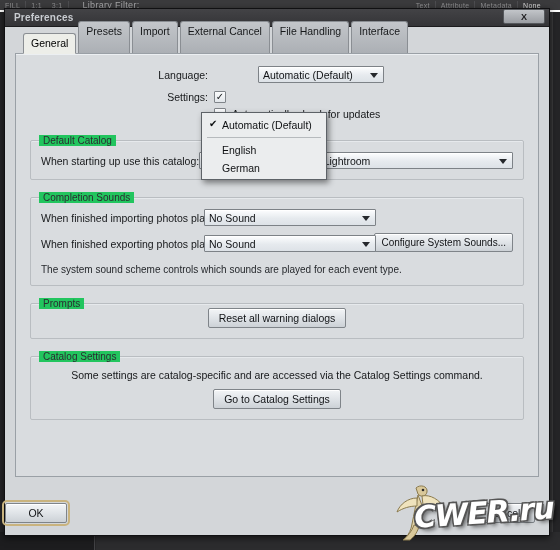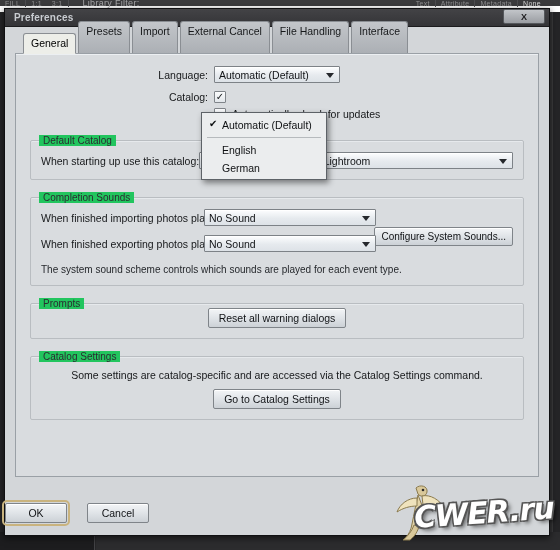--- a/index.html
+++ b/index.html
@@ -11,21 +11,21 @@
   }
 
   body { background: #2b2b2d; position: relative; }
 
   
   #app-bg { position: absolute; inset: 0; background: #2e2e30; }
 
   #lr-topbar {
     position: absolute; left: 0; top: 0; width: 560px; height: 12px;
     background: #3b3b3d;
-    border-bottom: 6px solid #ffffff;
+    border-bottom: 2px solid #ffffff;
     display: flex; align-items: center; justify-content: center;
   }
   #lr-topbar .seg {
     font-size: 7px; color: #8e8e90; letter-spacing: .3px;
     padding: 0 5px; white-space: nowrap;
   }
   #lr-topbar .divider { width: 1px; height: 8px; background: #4d4d50; }
   #lr-topbar .strong { color: #d8d8d8; }
   #lr-topbar .spacer { flex: 1; }
 
@@ -234,22 +234,22 @@
     font-size: 10px; color: #0e1012;
   }
   .menu-sep {
     height: 1px; background: #b6babd; margin: 3px 5px 3px 5px;
   }
 
   
   #footer {
     position: absolute;
     left: 0; bottom: 0; width: 546px; height: 44px;
-    display: flex; align-items: center; justify-content: flex-start;
-    padding-right: 16px; gap: 20px;
+    display: flex; align-items: center; justify-content: space-between;
+    padding-right: 16px; gap: 10px;
   }
   #ok-button {
     width: 62px; text-align: center;
     outline: 2px solid #c9b37e;
     outline-offset: 1px;
   }
   #cancel-button { width: 62px; text-align: center; }
 
   
   #watermark {
@@ -318,30 +318,30 @@
       <div class="tab active">General</div>
       <div class="tab">Presets</div>
       <div class="tab">Import</div>
       <div class="tab">External Cancel</div>
       <div class="tab">File Handling</div>
       <div class="tab">Interface</div>
     </div>
 
     <div id="tab-panel">
 
-      <div class="row" style="margin-bottom:8px;">
+      <div class="row" style="margin-bottom:8px;gap:44px;">
         <div class="row-label" style="width:178px;">Language:</div>
         <div class="combo" style="width:126px; margin-left:6px;">
           <span class="combo-text">Automatic (Default)</span>
           <span class="arrow"></span>
         </div>
       </div>
 
       <div class="row" style="margin-bottom:5px;">
-        <div class="row-label" style="width:178px;">Catalog:</div>
+        <div class="row-label" style="width:178px;">Settings:</div>
         <div style="margin-left:6px; display:flex; align-items:center;">
           <span class="checkbox">✓</span>
         </div>
       </div>
 
       <div class="row">
         <div class="row-label" style="width:178px;"></div>
         <div style="margin-left:6px; display:flex; align-items:center;">
           <span class="checkbox"></span>
           <span class="cb-label">Automatically check for updates</span>
@@ -372,21 +372,21 @@
               </div>
             </div>
             <div class="row" style="margin-bottom:0;">
               <div class="row-label" style="width:157px;">When finished exporting photos play:</div>
               <div class="combo" style="width:172px; margin-left:6px;">
                 <span class="combo-text">No Sound</span>
                 <span class="arrow"></span>
               </div>
             </div>
           </div>
-          <div style="width:130px; display:flex; align-items:center; justify-content:flex-end; padding-top:12px;">
+          <div style="width:130px; display:flex; align-items:flex-end; justify-content:flex-end; padding-top:12px;">
             <button class="btn" style="font-size:10px;padding:3px 6px;">Configure System Sounds...</button>
           </div>
         </div>
 
         <div class="hint">The system sound scheme controls which sounds are played for each event type.</div>
       </div>
 
       <div class="group" style="margin-top:17px; padding-top:4px; padding-bottom:10px;">
         <span class="group-title">Prompts</span>
         <div class="centered">

